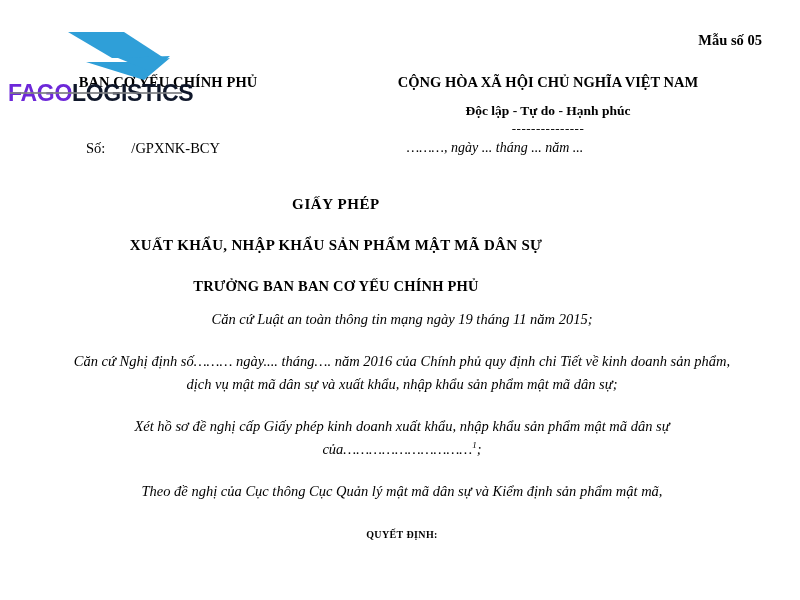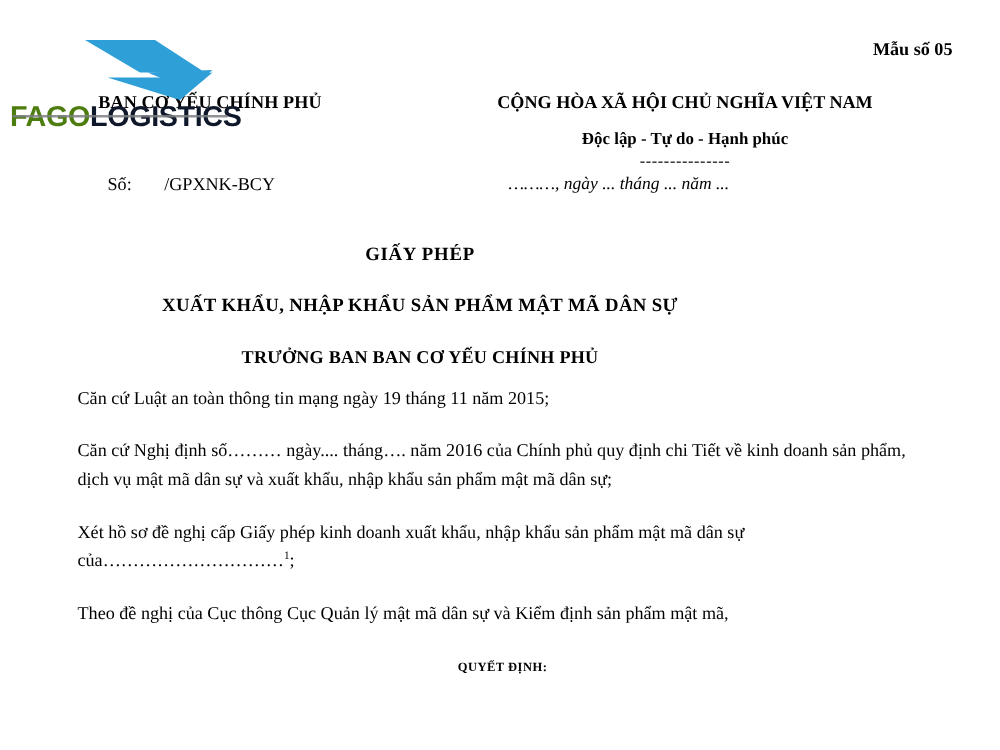--- a/index.html
+++ b/index.html
@@ -36,21 +36,21 @@
   .wm-text {
     position: absolute;
     left: 0px;
     top: 52px;
     font-family: "Liberation Sans", sans-serif;
     font-size: 23px;
     font-weight: bold;
     letter-spacing: -0.3px;
     white-space: nowrap;
   }
-  .wm-fago { color: #4d7c0f; }
+  .wm-fago { color: #6d28d9; }
   .wm-logistics { color: #0f172a; }
   .wm-strike {
     position: absolute;
     left: 2px;
     top: 64px;
     width: 172px;
     height: 2px;
     background: #7d7f82;
     opacity: .85;
   }
@@ -160,21 +160,22 @@
   .body-block {
     position: absolute;
     top: 308px;
     left: 62px;
     width: 680px;
   }
   .para {
     font-size: 14.5px;
     line-height: 1.55;
     margin-bottom: 20px;
-    text-align: left;
+    text-align: center;
+    font-style: italic;
   }
   .para sup {
     font-size: 9px;
     vertical-align: super;
   }
 
   .decision {
     text-align: center;
     font-weight: bold;
     font-size: 10px;

